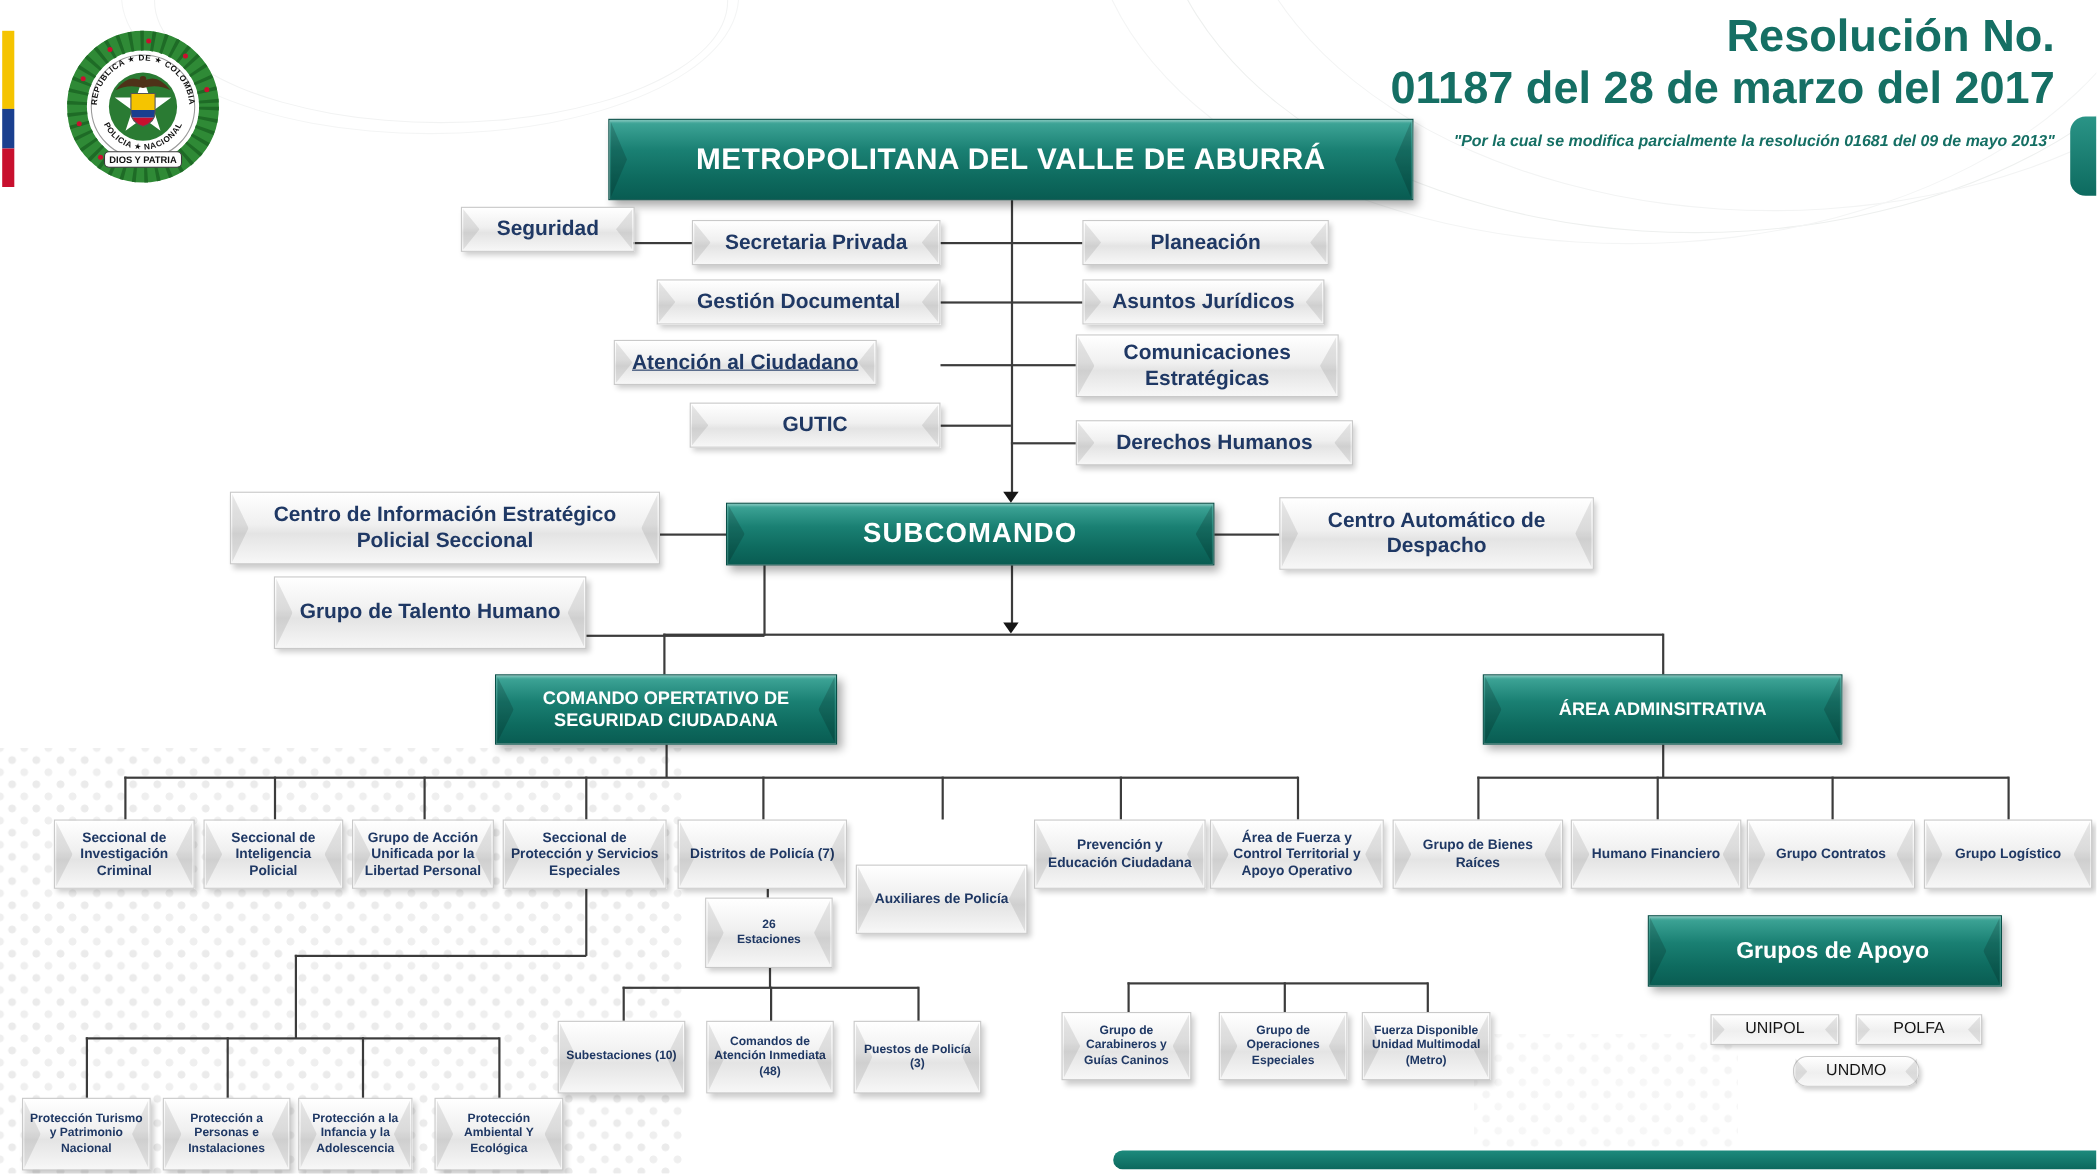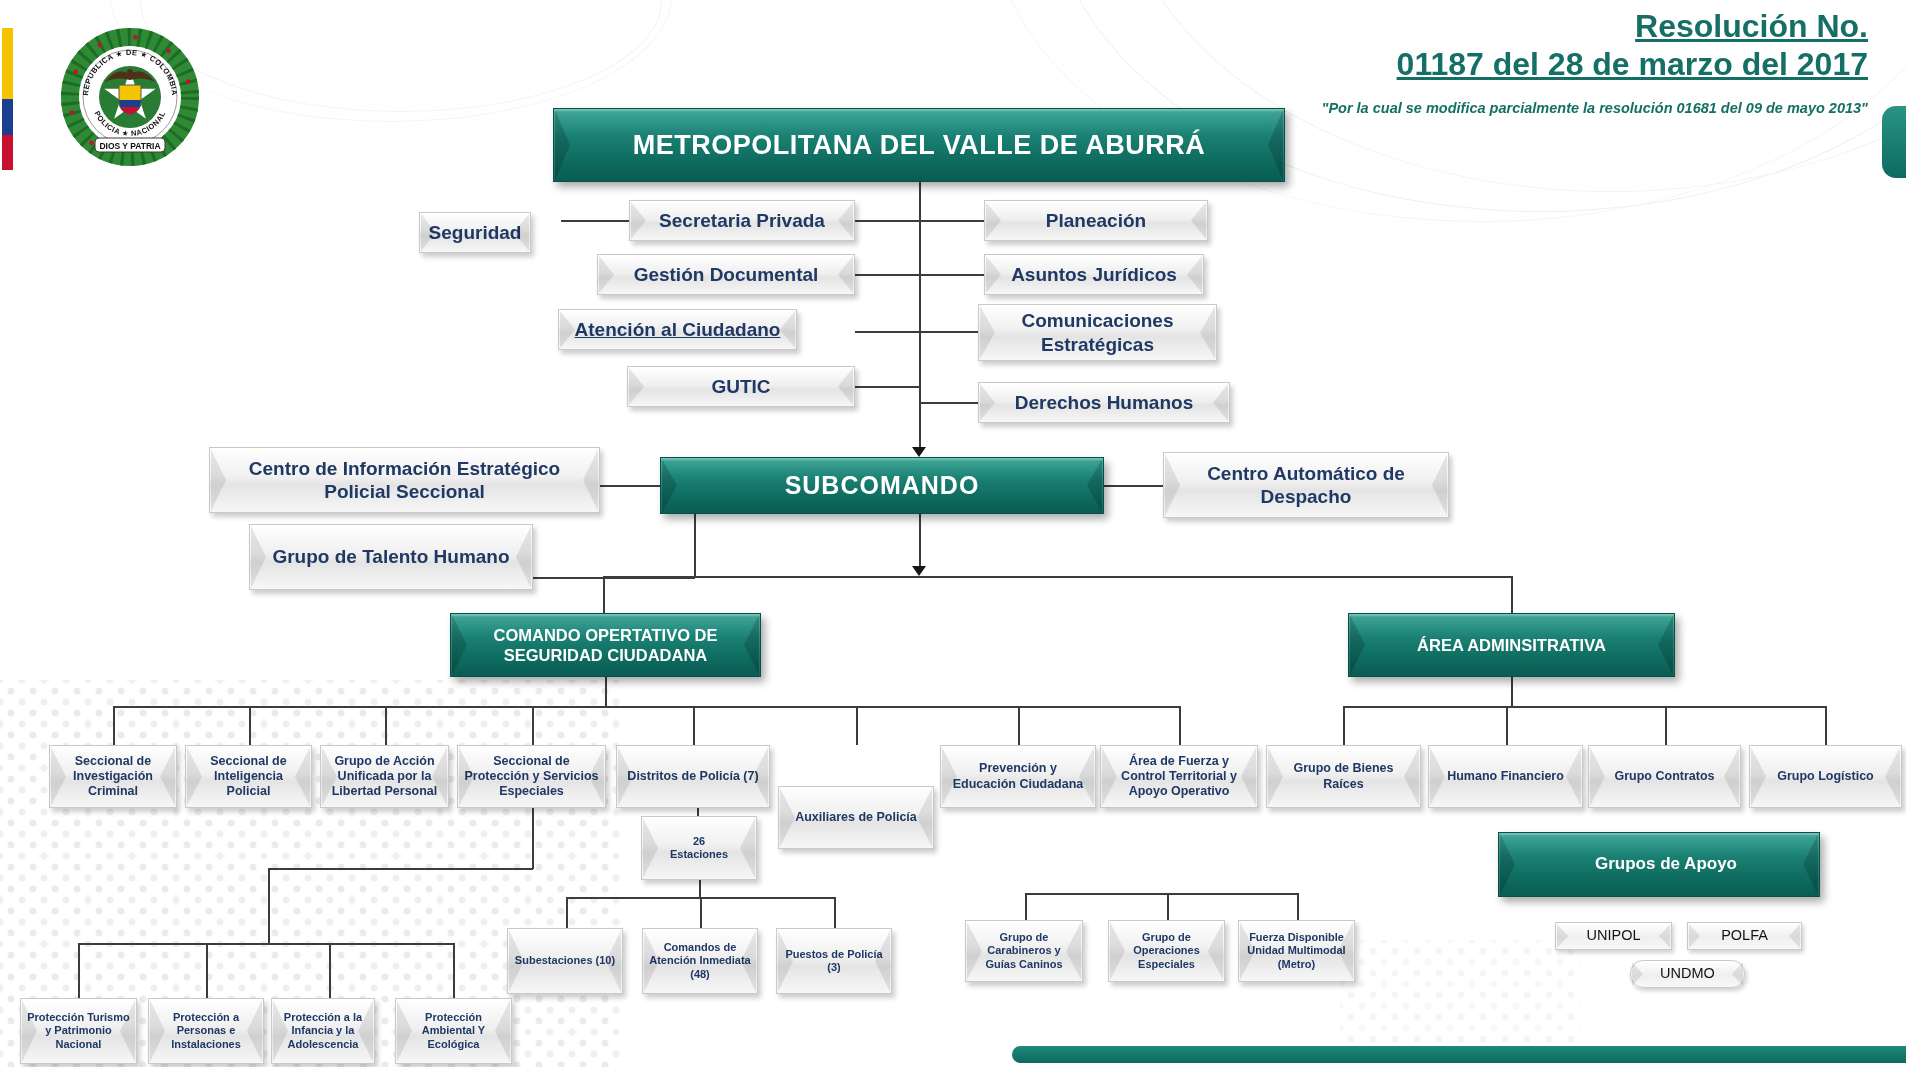--- a/index.html
+++ b/index.html
@@ -32,29 +32,29 @@
         background:linear-gradient(180deg,#41a89a 0%,#1a8073 38%,#0e6b5f 72%,#095c52 100%);
         box-shadow:4px 5px 8px rgba(0,0,0,.33),inset 0 2px 2px rgba(255,255,255,.30);}
   .tbox::before{background:rgba(0,0,0,.17);}
   .tbox::after{background:rgba(0,0,0,.17);}
   .sbox{color:#141414;font-weight:normal;border:1px solid #c9c9c9;
         background:linear-gradient(180deg,#ffffff 0%,#efefef 55%,#f8f8f8 100%);
         box-shadow:2px 3px 4px rgba(0,0,0,.18);}
   .sbox::before,.sbox::after{width:11px;}
   .fs23{font-size:27px;letter-spacing:.5px;}
   .fs25{font-size:25px;letter-spacing:1px;}
-  .fs21{font-size:17px;padding-left:24px;}
+  .fs21{font-size:21px;padding-left:24px;}
   .fs19{font-size:19px;}
   .fs17{font-size:16.5px;}
   .fs12{font-size:12.5px;padding:2px 6px;}
   .fs11{font-size:11px;padding:2px 5px;}
   .fs14{font-size:14.5px;}
   
   .hdr{position:absolute;top:8px;right:38px;width:760px;text-align:right;z-index:2;color:#156f64;}
-  .hdr .l1,.hdr .l2{font-size:32px;font-weight:bold;line-height:1.18;text-decoration:underline;}
+  .hdr .l1,.hdr .l2{font-size:41px;font-weight:bold;line-height:1.18;}
   .hdr .note{margin-top:16px;font-size:14.5px;font-weight:bold;font-style:italic;}
   .flag{position:absolute;left:2px;top:28px;width:11px;height:142px;z-index:2;}
   .flag .y{height:50%;background:#f5c400;}
   .flag .b{height:25%;background:#1a3f8f;}
   .flag .r{height:25%;background:#c8102e;}
   .side-tab{position:absolute;right:0;top:106px;width:24px;height:72px;z-index:2;
             background:linear-gradient(180deg,#2a9486,#0d6a5f);border-radius:14px 0 0 14px;}
   .bottom-bar{position:absolute;left:1012px;top:1046px;width:894px;height:17px;z-index:2;
               background:linear-gradient(180deg,#1d8a7c,#0c685d);border-radius:9px 0 0 9px;}
 </style>
@@ -176,21 +176,21 @@
   <div class="vl" style="left:700px;top:897px;height:31px;"></div>
   <div class="vl" style="left:834px;top:897px;height:31px;"></div>
 
   <div class="hl" style="left:1025px;top:893px;width:273px;"></div>
   <div class="vl" style="left:1025px;top:893px;height:27px;"></div>
   <div class="vl" style="left:1167px;top:893px;height:27px;"></div>
   <div class="vl" style="left:1297px;top:893px;height:27px;"></div>
 
   <div class="bx tbox fs23" style="left:553px;top:108px;width:732px;height:74px;">METROPOLITANA DEL VALLE DE ABURRÁ</div>
 
-  <div class="bx gbox fs19" style="left:419px;top:212px;width:112px;height:41px;">Seguridad</div>
+  <div class="bx gbox fs19" style="left:419px;top:188px;width:158px;height:41px;">Seguridad</div>
   <div class="bx gbox fs19" style="left:629px;top:200px;width:226px;height:41px;">Secretaria Privada</div>
   <div class="bx gbox fs19" style="left:597px;top:254px;width:258px;height:41px;">Gestión Documental</div>
   <div class="bx gbox fs19" style="left:558px;top:309px;width:239px;height:41px;text-decoration:underline;">Atención al Ciudadano</div>
   <div class="bx gbox fs19" style="left:627px;top:366px;width:228px;height:41px;">GUTIC</div>
 
   <div class="bx gbox fs19" style="left:984px;top:200px;width:224px;height:41px;">Planeación</div>
   <div class="bx gbox fs19" style="left:984px;top:254px;width:220px;height:41px;">Asuntos Jurídicos</div>
   <div class="bx gbox fs19" style="left:978px;top:304px;width:239px;height:57px;">Comunicaciones Estratégicas</div>
   <div class="bx gbox fs19" style="left:978px;top:382px;width:252px;height:41px;">Derechos Humanos</div>
 

